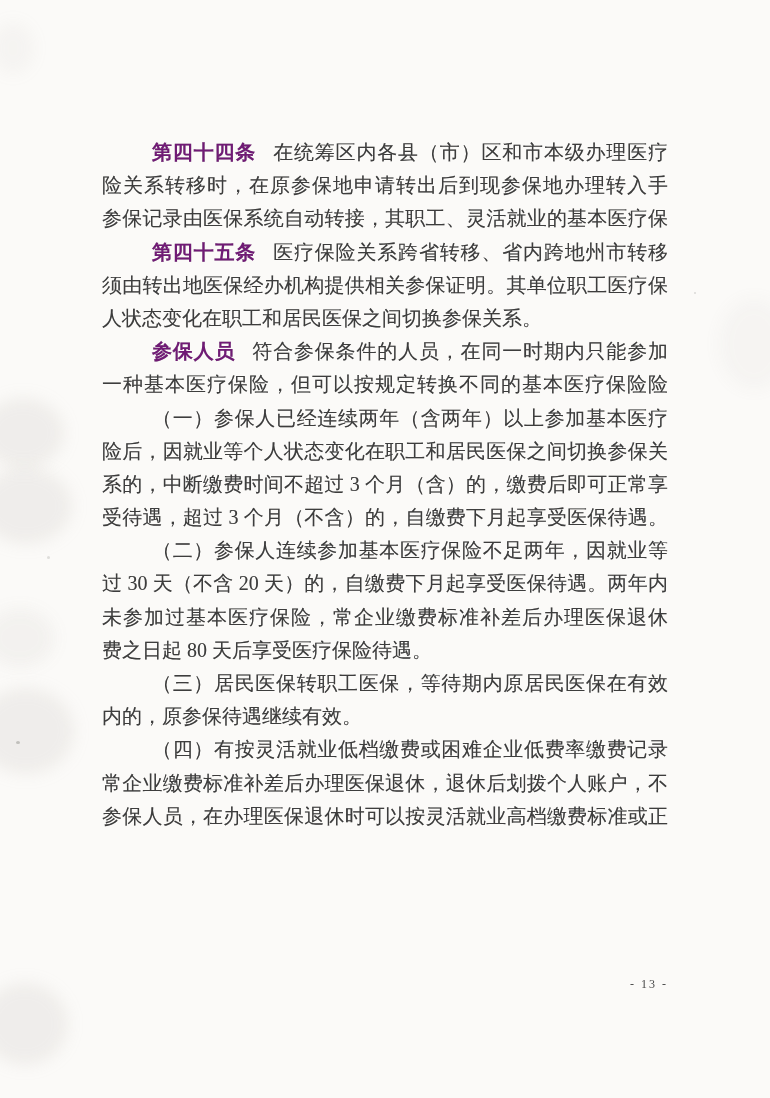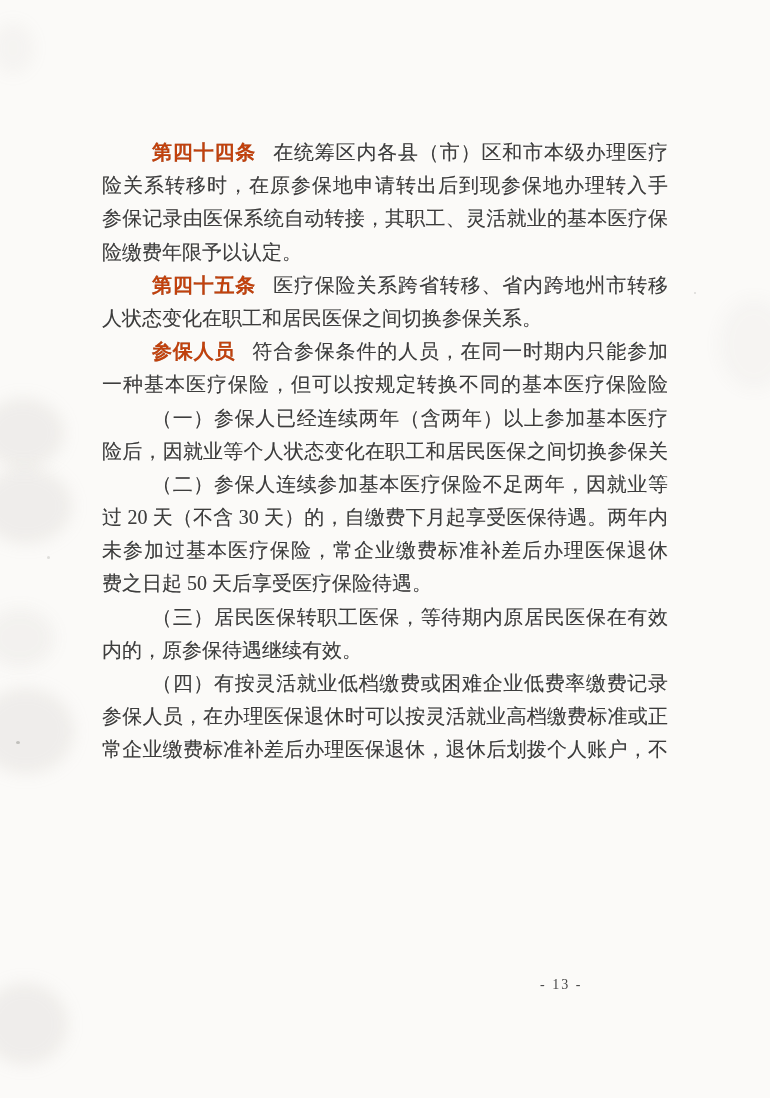--- a/index.html
+++ b/index.html
@@ -13,24 +13,24 @@
     background:#fbfaf8;overflow:hidden;
   }
   .textblock{
     position:absolute;left:102px;top:136px;width:566px;
     font-size:20px;line-height:33.2px;color:#3d3d3d;
     text-shadow:0 0 0.6px rgba(61,61,61,0.38);
   }
   .line{height:33.2px;overflow:hidden;}
   .line.ind{text-indent:50px;}
   .line.j{text-align:justify;text-align-last:justify;}
-  .term{font-weight:700;color:#c2410c;margin-right:17px;}
+  .term{font-weight:700;color:#701a75;margin-right:17px;}
   .pagenum{
     position:absolute;top:977px;left:540px;width:128px;
-    text-align:left;font-size:14px;color:#474747;
+    text-align:right;font-size:12px;color:#474747;
     letter-spacing:2px;
   }
   
   .smudge{position:absolute;border-radius:50%;filter:blur(8px);background:rgba(168,166,158,0.14);}
   .s1{left:-8px;top:22px;width:42px;height:52px;opacity:.5;}
   .s2{left:-18px;top:398px;width:82px;height:70px;}
   .s3{left:-20px;top:468px;width:92px;height:76px;}
   .s4{left:-15px;top:608px;width:70px;height:60px;opacity:.7;}
   .s5{left:-22px;top:688px;width:96px;height:86px;}
   .s6{left:-18px;top:983px;width:86px;height:82px;}
@@ -53,32 +53,34 @@
   <div class="smudge s6"></div>
   <div class="smudge s7"></div>
   <div class="speck p1"></div>
   <div class="speck p2"></div>
   <div class="speck p3"></div>
 
   <div class="textblock" id="textblock">
       <div class="line ind j"><b class="term">第四十四条</b><span>在统筹区内各县（市）区和市本级办理医疗保</span></div>
       <div class="line j"><span>险关系转移时，在原参保地申请转出后到现参保地办理转入手续，</span></div>
       <div class="line j"><span>参保记录由医保系统自动转接，其职工、灵活就业的基本医疗保</span></div>
-      <div class="line"><span>险缴费年限予以认定。</span></div>
       <div class="line ind j"><b class="term">第四十五条</b><span>医疗保险关系跨省转移、省内跨地州市转移的，</span></div>
+      <div class="line j"><span>须由转出地医保经办机构提供相关参保证明。其单位职工医疗保</span></div>
       <div class="line"><span>人状态变化在职工和居民医保之间切换参保关系。</span></div>
       <div class="line ind j"><b class="term">参保人员</b><span>符合参保条件的人员，在同一时期内只能参加</span></div>
       <div class="line j"><span>一种基本医疗保险，但可以按规定转换不同的基本医疗保险险种：</span></div>
       <div class="line ind j"><span>（一）参保人已经连续两年（含两年）以上参加基本医疗保</span></div>
       <div class="line j"><span>险后，因就业等个人状态变化在职工和居民医保之间切换参保关</span></div>
+      <div class="line j"><span>系的，中断缴费时间不超过 3 个月（含）的，缴费后即可正常享</span></div>
+      <div class="line j"><span>受待遇，超过 3 个月（不含）的，自缴费下月起享受医保待遇。</span></div>
       <div class="line ind j"><span>（二）参保人连续参加基本医疗保险不足两年，因就业等个</span></div>
-      <div class="line j"><span>过 20 天（不含 30 天）的，自缴费下月起享受医保待遇。两年内</span></div>
+      <div class="line j"><span>过 30 天（不含 20 天）的，自缴费下月起享受医保待遇。两年内</span></div>
       <div class="line j"><span>未参加过基本医疗保险，常企业缴费标准补差后办理医保退休</span></div>
-      <div class="line"><span>费之日起 50 天后享受医疗保险待遇。</span></div>
+      <div class="line"><span>费之日起 80 天后享受医疗保险待遇。</span></div>
       <div class="line ind j"><span>（三）居民医保转职工医保，等待期内原居民医保在有效期</span></div>
       <div class="line"><span>内的，原参保待遇继续有效。</span></div>
       <div class="line ind j"><span>（四）有按灵活就业低档缴费或困难企业低费率缴费记录的</span></div>
+      <div class="line j"><span>常企业缴费标准补差后办理医保退休，退休后划拨个人账户，不</span></div>
       <div class="line j"><span>参保人员，在办理医保退休时可以按灵活就业高档缴费标准或正</span></div>
-      <div class="line j"><span>常企业缴费标准补差后办理医保退休，退休后划拨个人账户，不</span></div>
     </div>
 
   <div class="pagenum">- 13 -</div>
 </div>
 
 </body></html>

